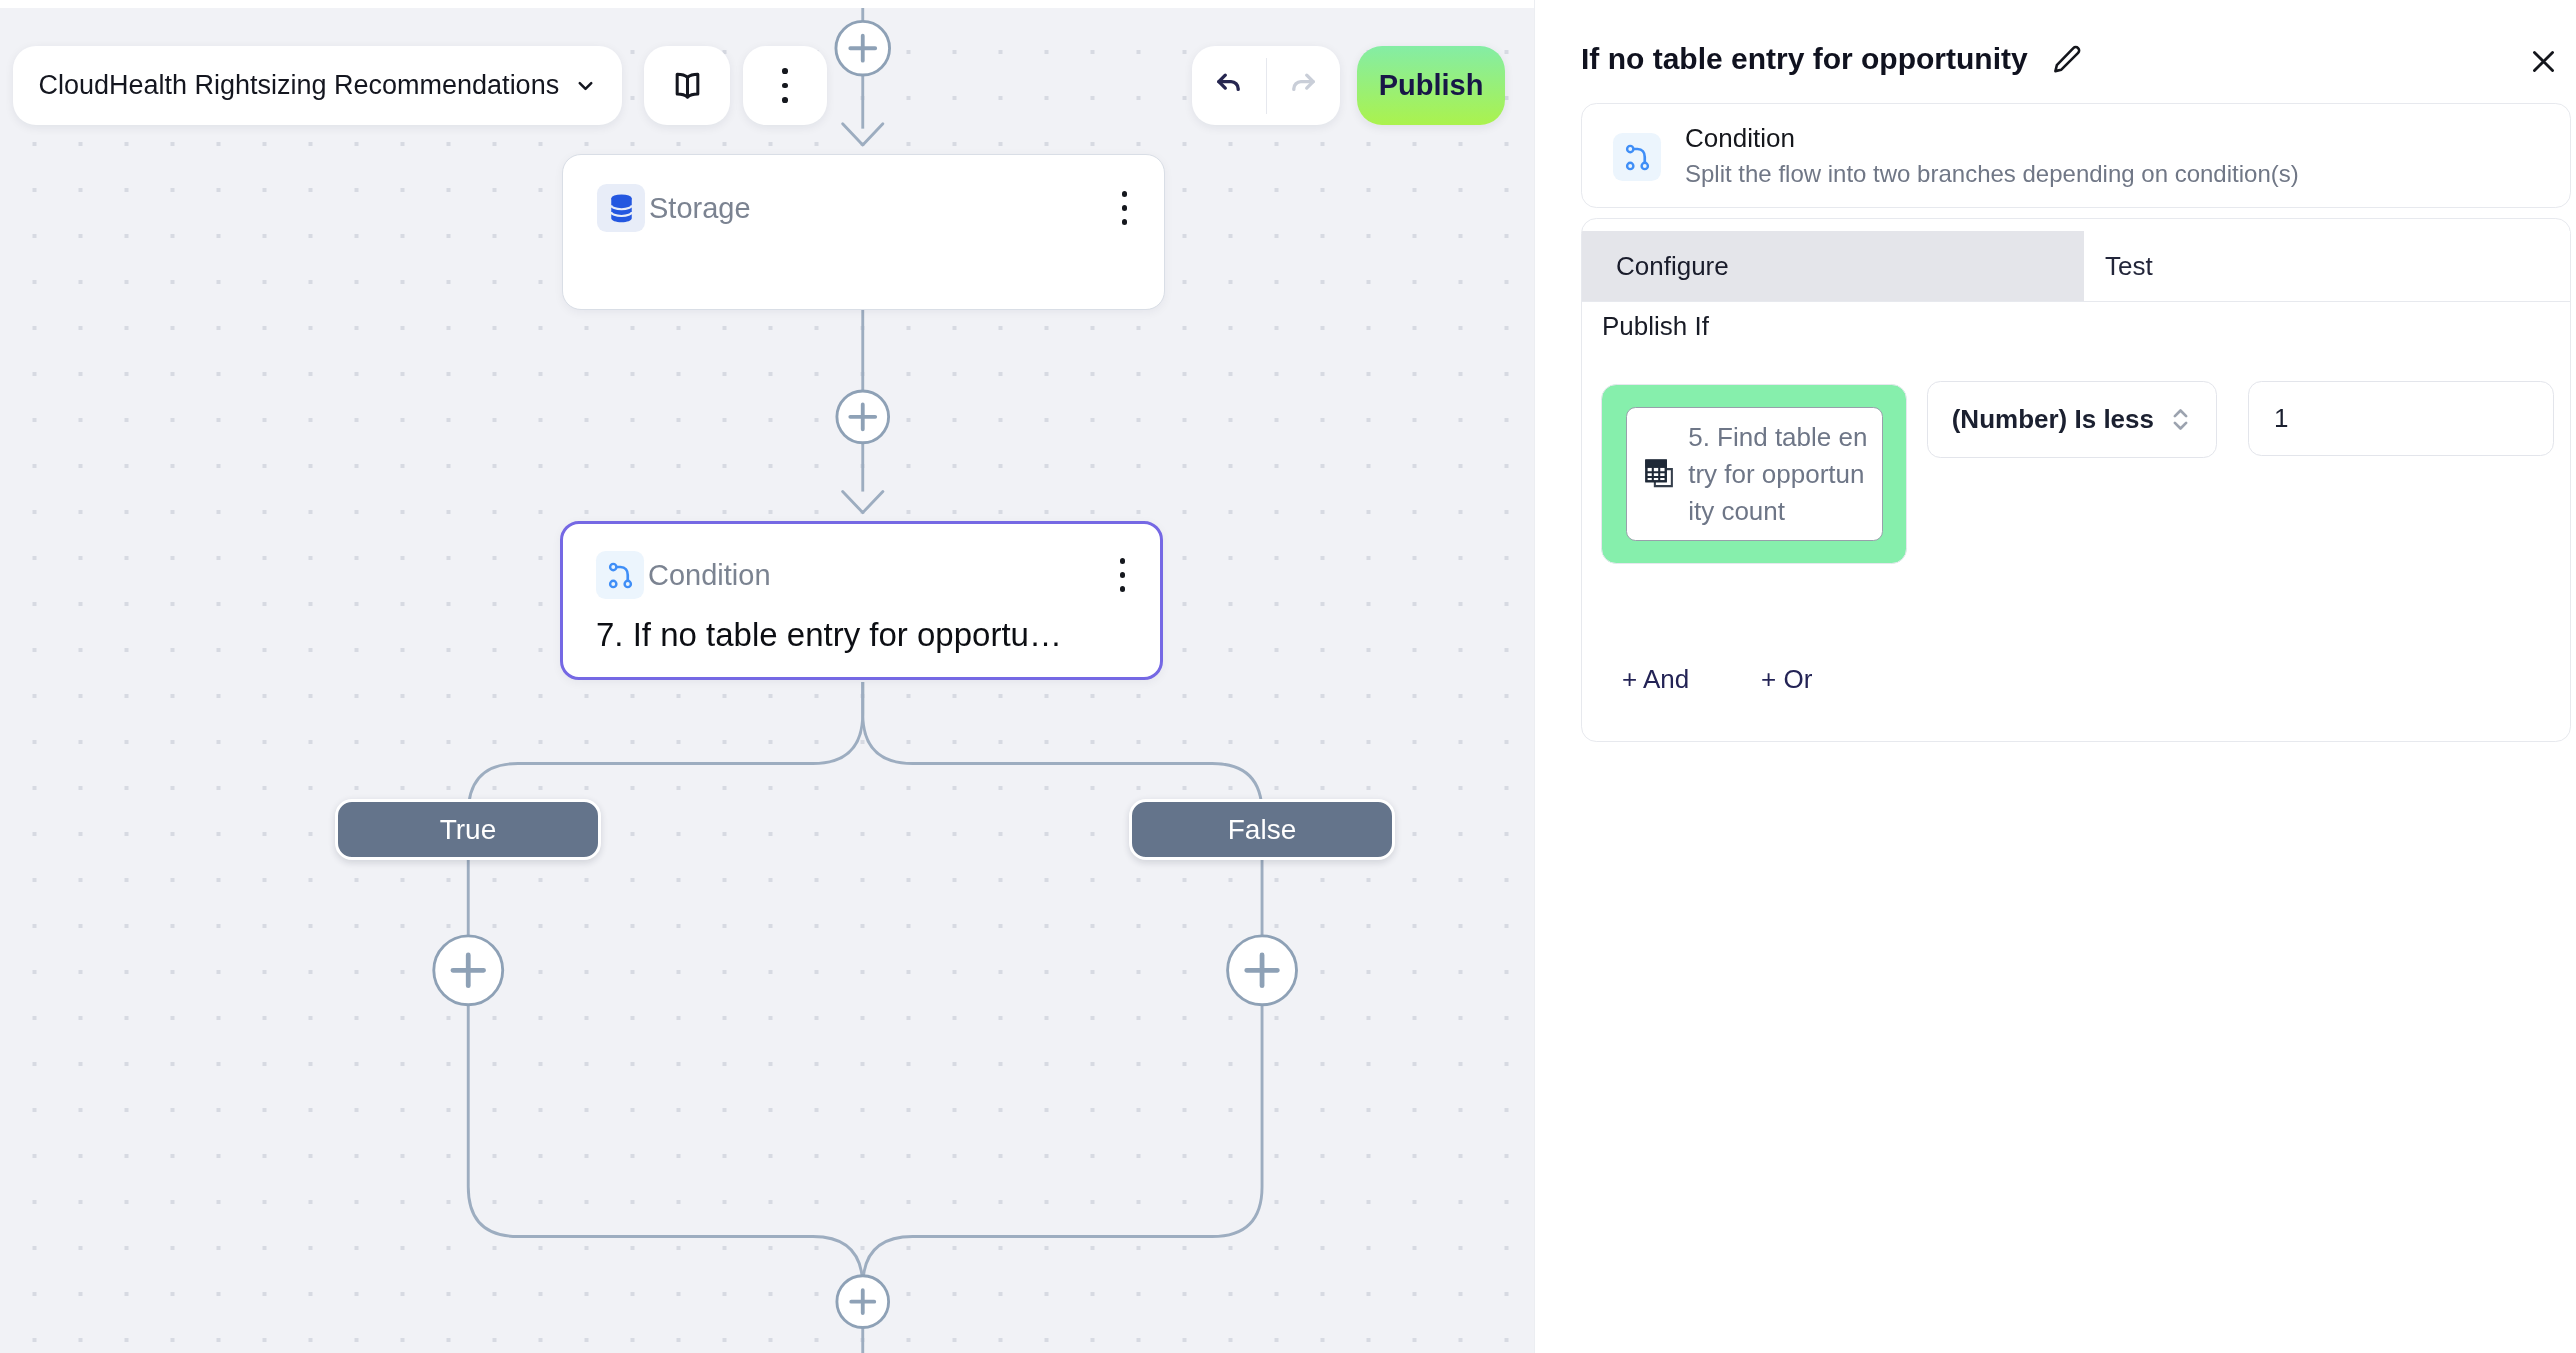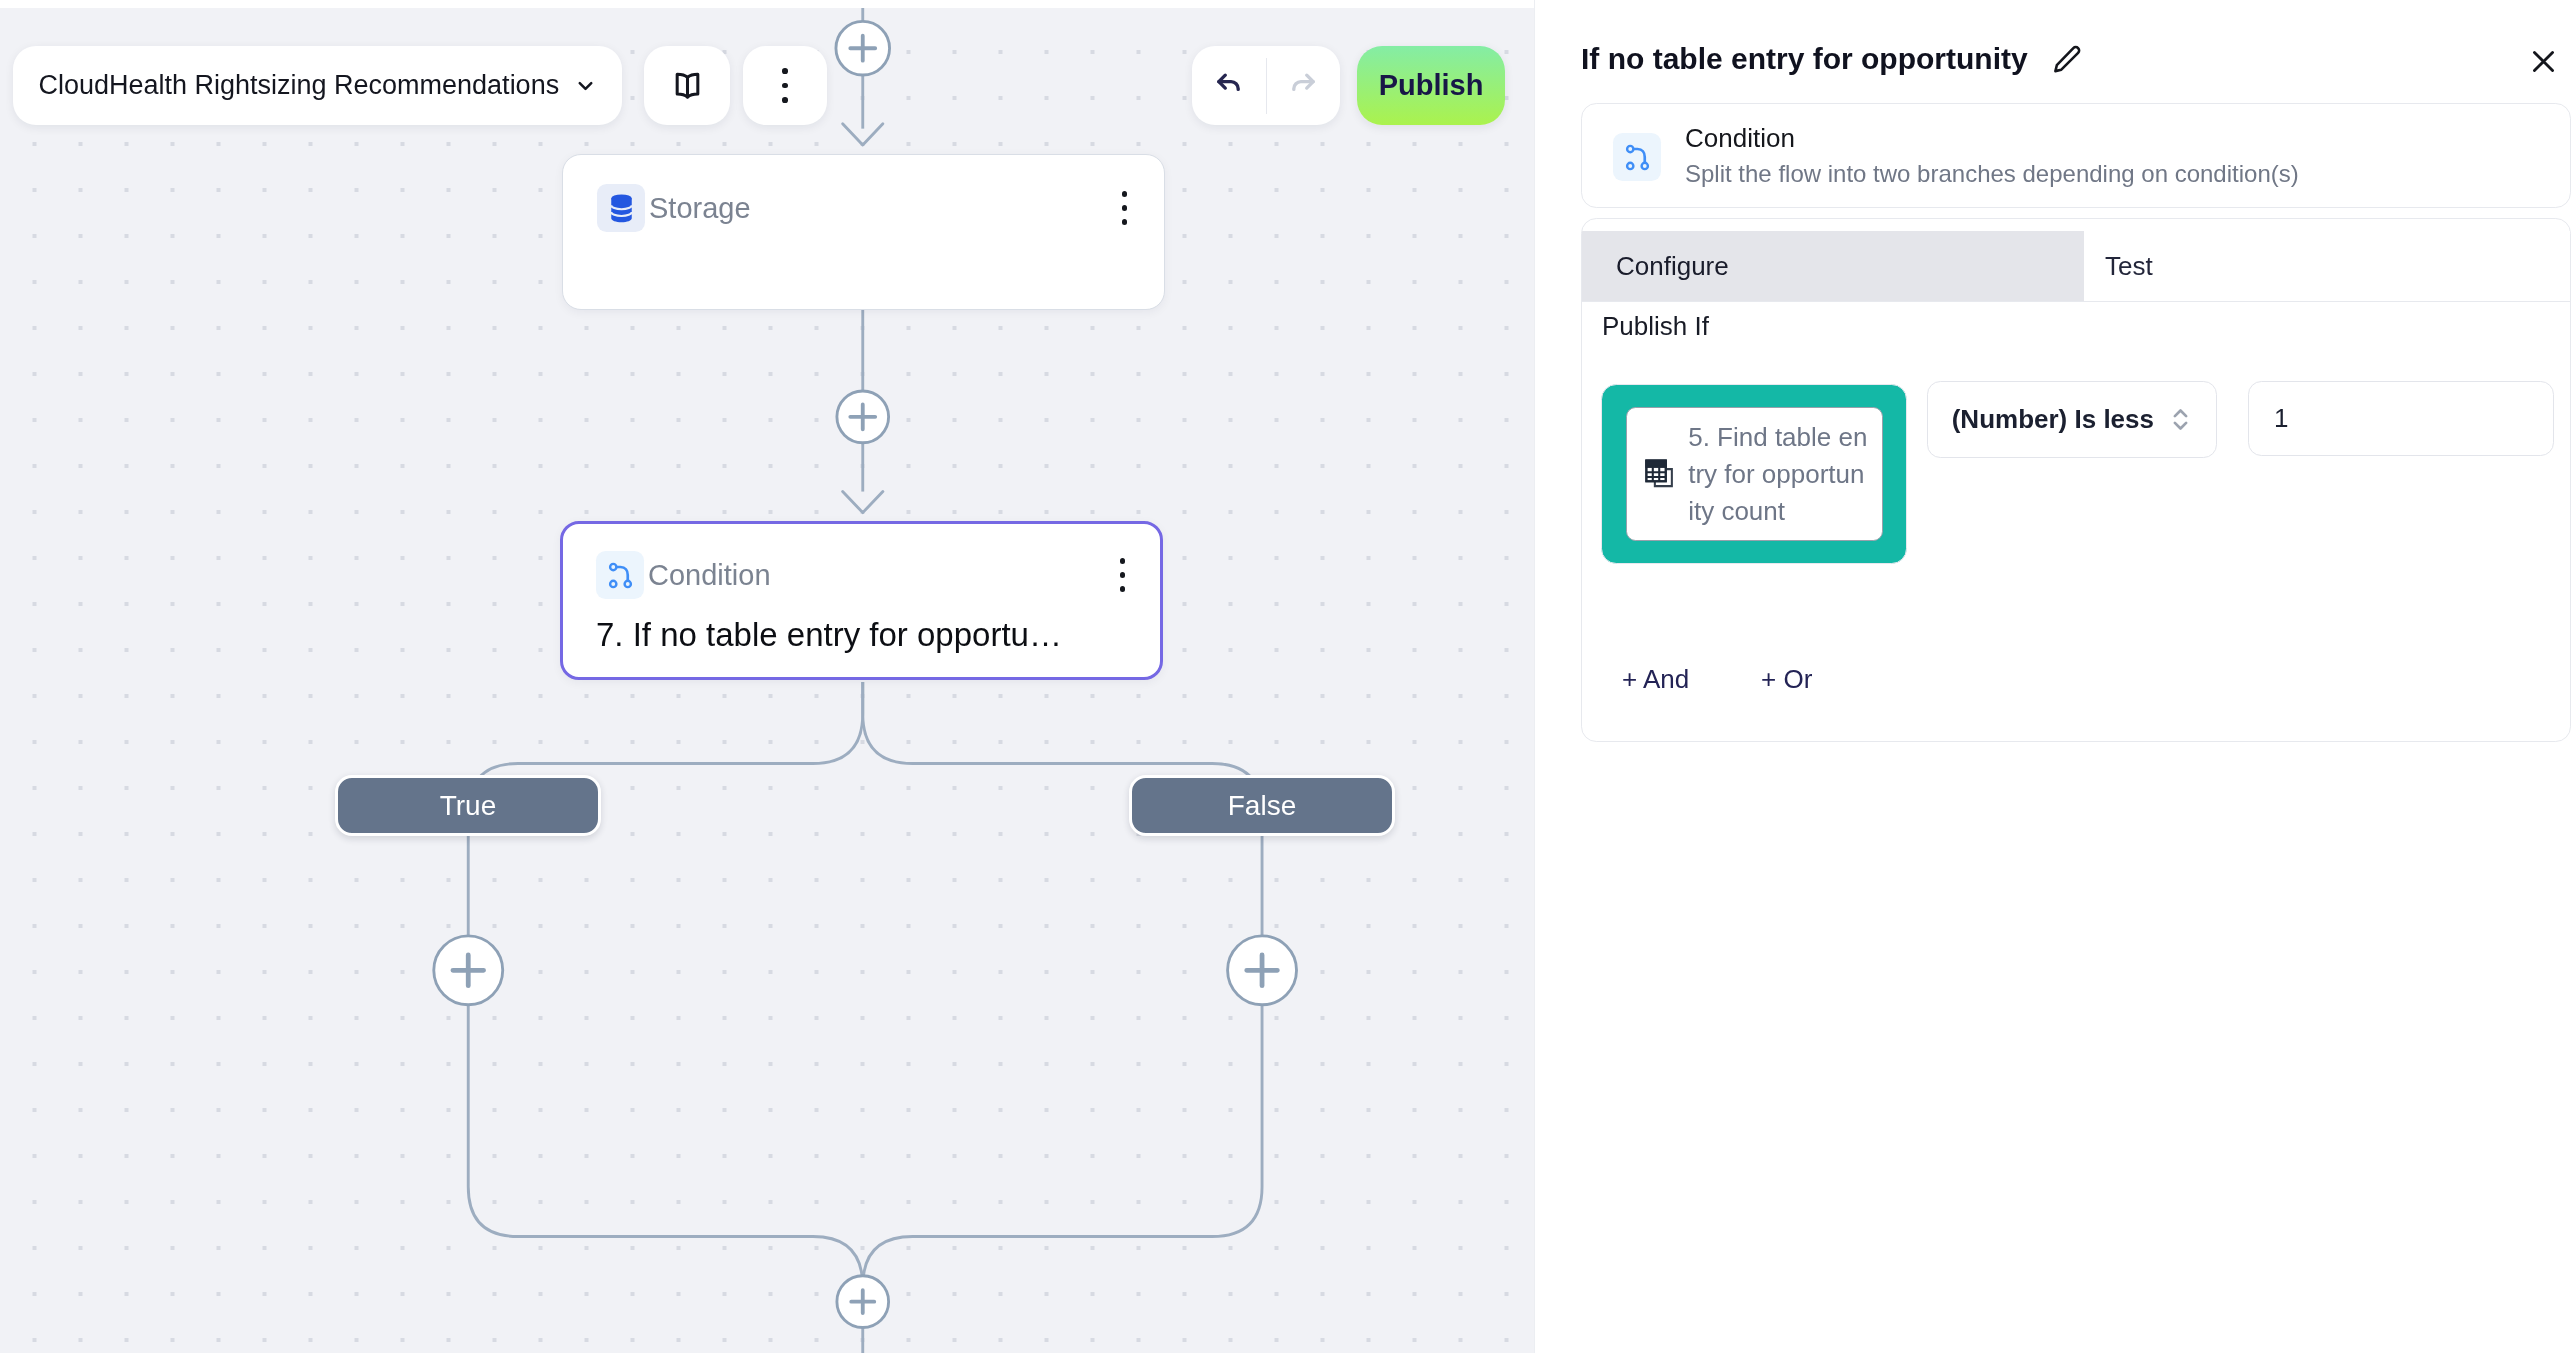--- a/index.html
+++ b/index.html
@@ -46,21 +46,21 @@
   .node-icon-sq.condition { background:#ecf5fd; }
   .node-type { font-size:29px; color:#7b8391; flex:1; }
   .kebab-dots { display:flex; flex-direction:column; gap:8.6px; padding:3.8px 7.7px; cursor:pointer; }
   .kebab-dots i { width:5.7px; height:5.7px; border-radius:50%; background:#15181e; }
   .node-title { margin-top:17px; font-size:33px; font-weight:500; color:#0c0e13; white-space:nowrap; overflow:hidden; }
 
   .branch-pill {
     position:absolute; width:266px; height:61px; background:#64748b; border-radius:17px;
     border:3.8px solid #ffffff; box-shadow:0 2.9px 7.7px rgba(20,25,50,.14);
     display:flex; align-items:center; justify-content:center;
-    color:#fff; font-size:28px; cursor:default;
+    color:#fff; font-size:28px; cursor:default;margin-top:24px;
   }
 
   
   .panel {
     position:absolute; left:1534px; top:0; width:1042px; height:1353px;
     background:#ffffff; border-left:1px solid #eceef2;
   }
   .panel-title-row { position:absolute; left:46px; top:42px; display:flex; align-items:center; gap:23px; }
   .panel-title { font-size:30px; font-weight:700; color:#10121f; white-space:nowrap; }
   .edit-btn { background:none; border:none; cursor:pointer; display:flex; padding:0; }
@@ -80,21 +80,21 @@
   }
   .tab-row { position:absolute; left:0; top:12px; width:100%; height:71px; display:flex; border-bottom:1px solid #e7e9ee; }
   .tab { height:100%; display:flex; align-items:center; font-size:26px; color:#191c2b; cursor:pointer; }
   .tab.configure { width:502px; background:#e4e5ea; padding-left:34px; }
   .tab.test { flex:1; background:#fff; padding-left:21px; color:#23263a; }
 
   .section-label { position:absolute; left:20px; top:92px; font-size:26px; color:#181b26; }
 
   .operand-outer {
     position:absolute; left:19px; top:165px; width:306px; height:180px;
-    border:1.9px solid #e6e8ee; border-radius:15.3px; background:#14b8a6;
+    border:1.9px solid #e6e8ee; border-radius:15.3px; background:#86efac;
     display:flex; align-items:center; justify-content:center; cursor:pointer;
   }
   .operand-chip {
     width:257px; height:134px; border:1.9px solid #98a0ab; border-radius:9.6px; background:#fff;
     display:flex; align-items:center; gap:13.4px; padding:0 11.5px 0 15.3px;
   }
   .operand-text { width:193px; font-size:26px; line-height:37px; color:#6e7687; word-break:break-all; }
 
   .operator-select {
     position:absolute; left:345px; top:162px; width:290px; height:77px;

